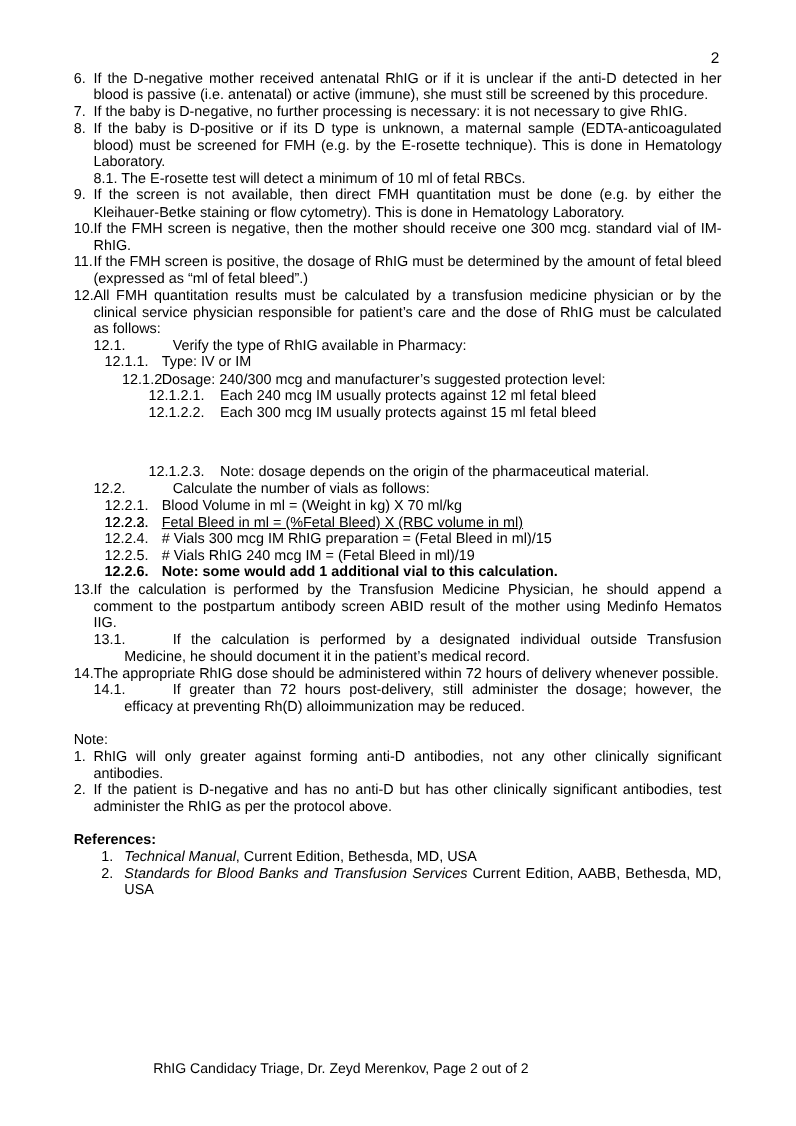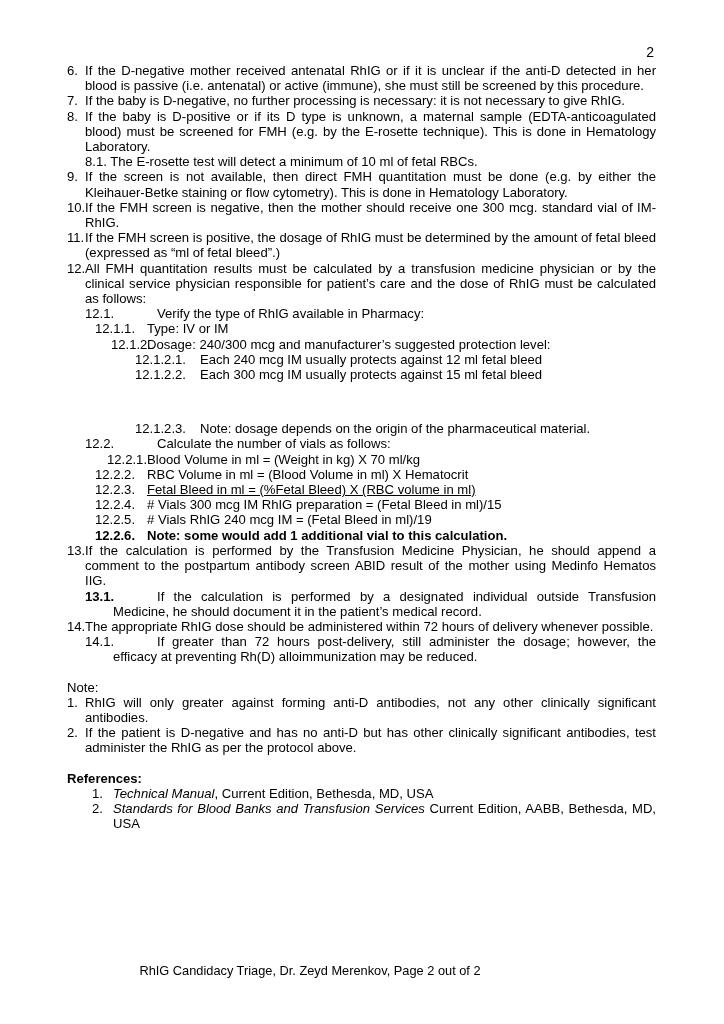--- a/index.html
+++ b/index.html
@@ -47,35 +47,35 @@
   <div class="row" style="padding-left:80px;"><span class="num" style="left:44px;">12.1.2.</span><span>Dosage:  240/300 mcg and manufacturer’s suggested protection level:</span></div>
 
   <div class="row" style="padding-left:133px;"><span class="num" style="left:68px;">12.1.2.1.</span><span>Each 240 mcg IM usually protects against 12 ml fetal bleed</span></div>
 
   <div class="row" style="padding-left:133px;"><span class="num" style="left:68px;">12.1.2.2.</span><span>Each 300 mcg IM usually protects against 15 ml fetal bleed</span></div>
 
   <div class="row" style="padding-left:133px;margin-top:39px;"><span class="num" style="left:68px;">12.1.2.3.</span><span>Note:  dosage depends on the origin of the pharmaceutical material.</span></div>
 
   <div class="row" style="padding-left:90px;"><span class="num" style="left:18px;">12.2.</span><span>Calculate the number of vials as follows:</span></div>
 
-  <div class="row" style="padding-left:80px;"><span class="num" style="left:40px;">12.2.1.</span><span>Blood Volume in ml = (Weight in kg) X 70 ml/kg</span></div>
+  <div class="row" style="padding-left:80px;"><span class="num" style="left:28px;">12.2.1.</span><span>Blood Volume in ml = (Weight in kg) X 70 ml/kg</span></div>
 
-  <div class="row" style="padding-left:80px;"><span class="num" style="left:28px;">12.2.2.</span><span>RBC Volume in ml = (Blood Volume in ml) X Hematocrit</span></div>
+  <div class="row" style="padding-left:80px;"><span class="num" style="left:28px;">12.2.2.</span></div>
 
   <div class="row" style="padding-left:80px;text-decoration:underline;"><span class="num" style="left:28px;">12.2.3.</span><span>Fetal Bleed in ml = (%Fetal Bleed) X (RBC volume in ml)</span></div>
 
   <div class="row" style="padding-left:80px;"><span class="num" style="left:28px;">12.2.4.</span><span># Vials 300 mcg IM RhIG preparation = (Fetal Bleed in ml)/15</span></div>
 
   <div class="row" style="padding-left:80px;"><span class="num" style="left:28px;">12.2.5.</span><span># Vials RhIG 240 mcg IM = (Fetal Bleed in ml)/19</span></div>
 
   <div class="row bold" style="padding-left:80px;"><span class="num" style="left:28px;">12.2.6.</span><span>Note:  some would add 1 additional vial to this calculation.</span></div>
 
   <div class="row l1"><span class="num">13.</span><span>If the calculation is performed by the Transfusion Medicine Physician, he should append a comment to the postpartum antibody screen ABID result of the mother using Medinfo Hematos IIG.</span></div>
 
-  <div class="row" style="padding-left:46px;"><span style="margin-left:-28px; display:inline-block; width:72px;font-weight:bold;">13.1.</span><span>If the calculation is performed by a designated individual outside Transfusion Medicine, he should document it in the patient’s medical record.</span></div>
+  <div class="row" style="padding-left:46px;"><span style="margin-left:-28px; display:inline-block; width:72px;">13.1.</span><span>If the calculation is performed by a designated individual outside Transfusion Medicine, he should document it in the patient’s medical record.</span></div>
 
   <div class="row l1"><span class="num">14.</span><span>The appropriate RhIG dose should be administered within 72 hours of delivery whenever possible.</span></div>
 
   <div class="row" style="padding-left:46px;"><span style="margin-left:-28px; display:inline-block; width:72px;">14.1.</span><span>If greater than 72 hours post-delivery, still administer the dosage; however, the efficacy at preventing Rh(D) alloimmunization may be reduced.</span></div>
 
   <div class="gap"></div>
 
   <div class="row">Note:</div>
   <div class="row l1"><span class="num">1.</span><span>RhIG will only greater against forming anti-D antibodies, not any other clinically significant antibodies.</span></div>
   <div class="row l1"><span class="num">2.</span><span>If the patient is D-negative and has no anti-D but has other clinically significant antibodies, test administer the RhIG as per the protocol above.</span></div>

